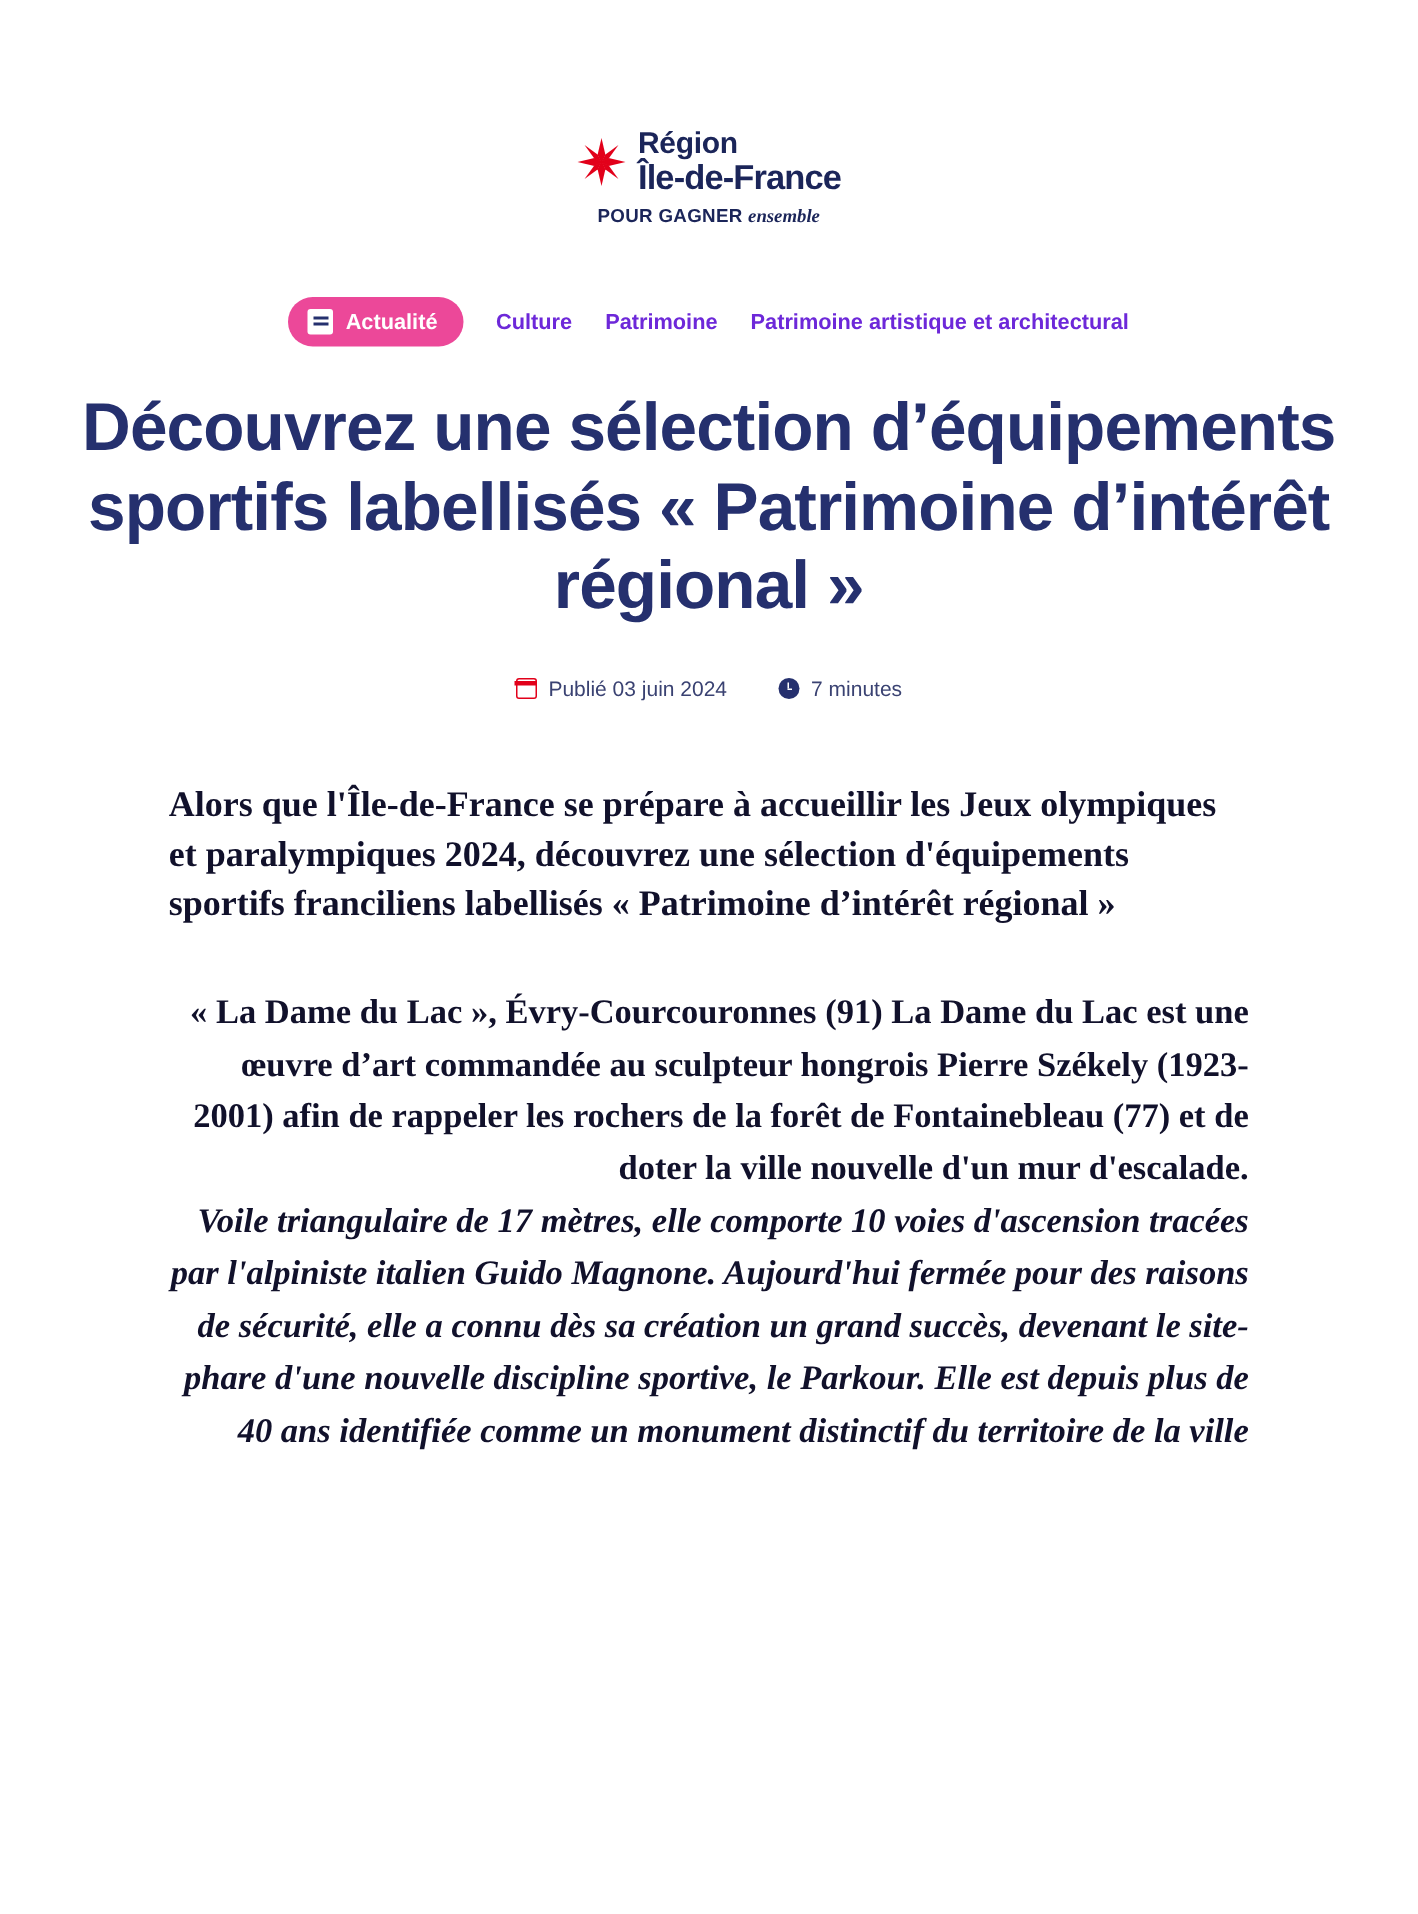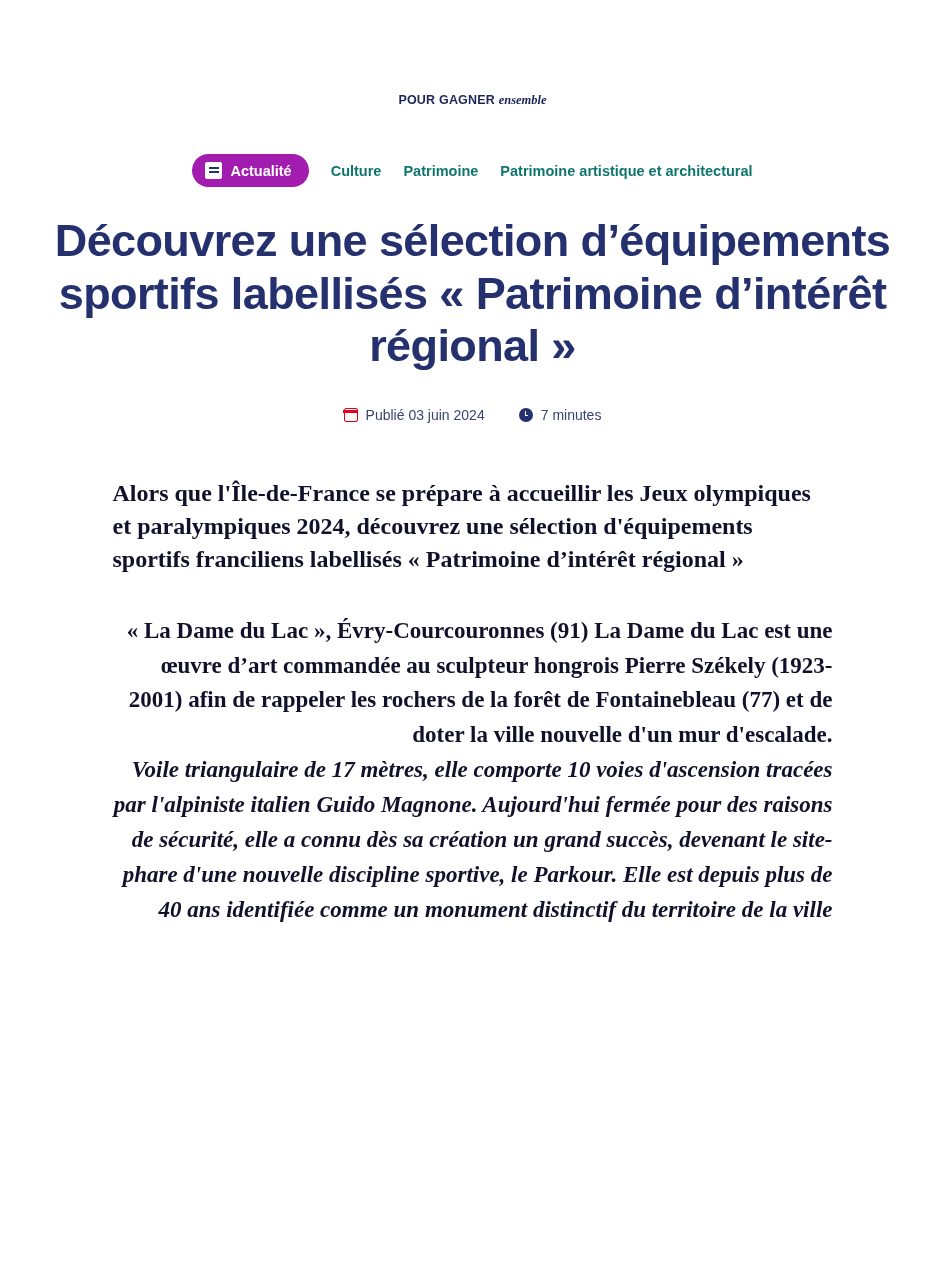--- a/index.html
+++ b/index.html
@@ -81,21 +81,21 @@
     justify-content: center;
     gap: 22px;
     margin-top: 46px;
     padding: 0 60px;
     flex-wrap: wrap;
   }
   .tag-pill {
     display: inline-flex;
     align-items: center;
     gap: 8px;
-    background: #a21caf;
+    background: #ec4899;
     color: #ffffff;
     border-radius: 17px;
     padding: 8px 17px 8px 13px;
     font-size: 14.5px;
     font-weight: bold;
   }
   .tag-pill .doc-icon {
     width: 17px;
     height: 17px;
     background: #ffffff;
@@ -109,21 +109,21 @@
     position: absolute;
     left: 3.5px;
     width: 10px;
     height: 1.6px;
     background: #25306e;
   }
   .tag-pill .doc-icon::before { top: 5px; }
   .tag-pill .doc-icon::after { top: 9px; }
 
   .tag-link {
-    color: #0f766e;
+    color: #6d28d9;
     font-size: 14.5px;
     font-weight: bold;
     text-decoration: none;
     white-space: nowrap;
   }
 
   
   .title {
     margin: 28px auto 0;
     width: 850px;
@@ -234,20 +234,40 @@
   .indent-first {
     text-indent: 0;
   }
 </style>
 </head>
 <body>
 
 <div class="page">
 
   <div class="logo-block">
+    <div class="logo-row">
+      <span class="logo-star">
+        <svg viewBox="0 0 34 34" width="34" height="34" aria-hidden="true">
+          <g fill="#e2001a">
+            <path d="M17 1 L19.6 12.2 L17 18 L14.4 12.2 Z"></path>
+            <path d="M17 33 L14.4 21.8 L17 16 L19.6 21.8 Z"></path>
+            <path d="M1 17 L12.2 14.4 L18 17 L12.2 19.6 Z"></path>
+            <path d="M33 17 L21.8 19.6 L16 17 L21.8 14.4 Z"></path>
+            <path d="M5.7 5.7 L14.6 12.2 L17 17 L12.2 14.6 Z"></path>
+            <path d="M28.3 28.3 L19.4 21.8 L17 17 L21.8 19.4 Z"></path>
+            <path d="M28.3 5.7 L21.8 14.6 L17 17 L19.4 12.2 Z"></path>
+            <path d="M5.7 28.3 L12.2 19.4 L17 17 L14.6 21.8 Z"></path>
+          </g>
+        </svg>
+      </span>
+      <span class="logo-text">
+        <span class="logo-line1">Région</span>
+        <span class="logo-line2">Île-de-France</span>
+      </span>
+    </div>
     <div class="logo-tagline">
       <span>POUR GAGNER </span><span class="ens">ensemble</span>
     </div>
   </div>
 
   <div class="tag-row">
     <span class="tag-pill">
       <span class="doc-icon"></span>
       <span>Actualité</span>
     </span>

